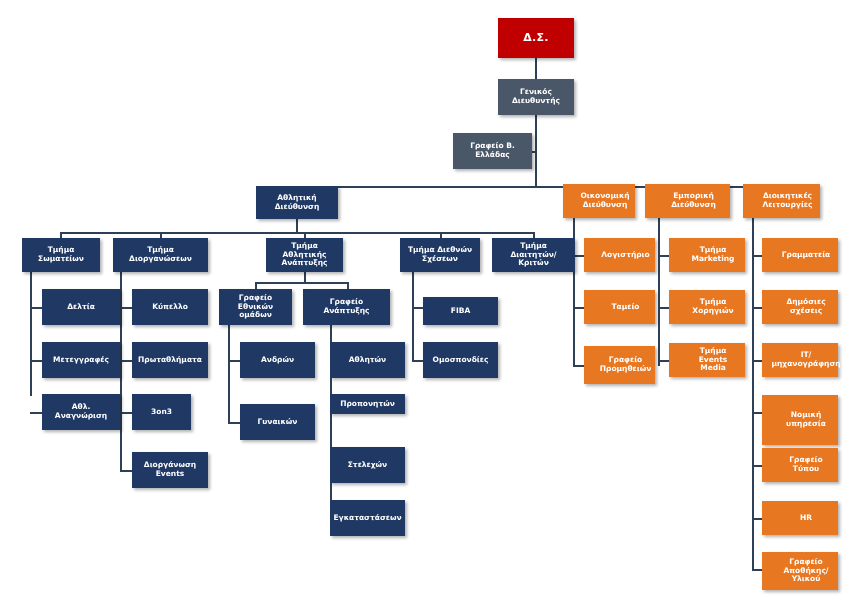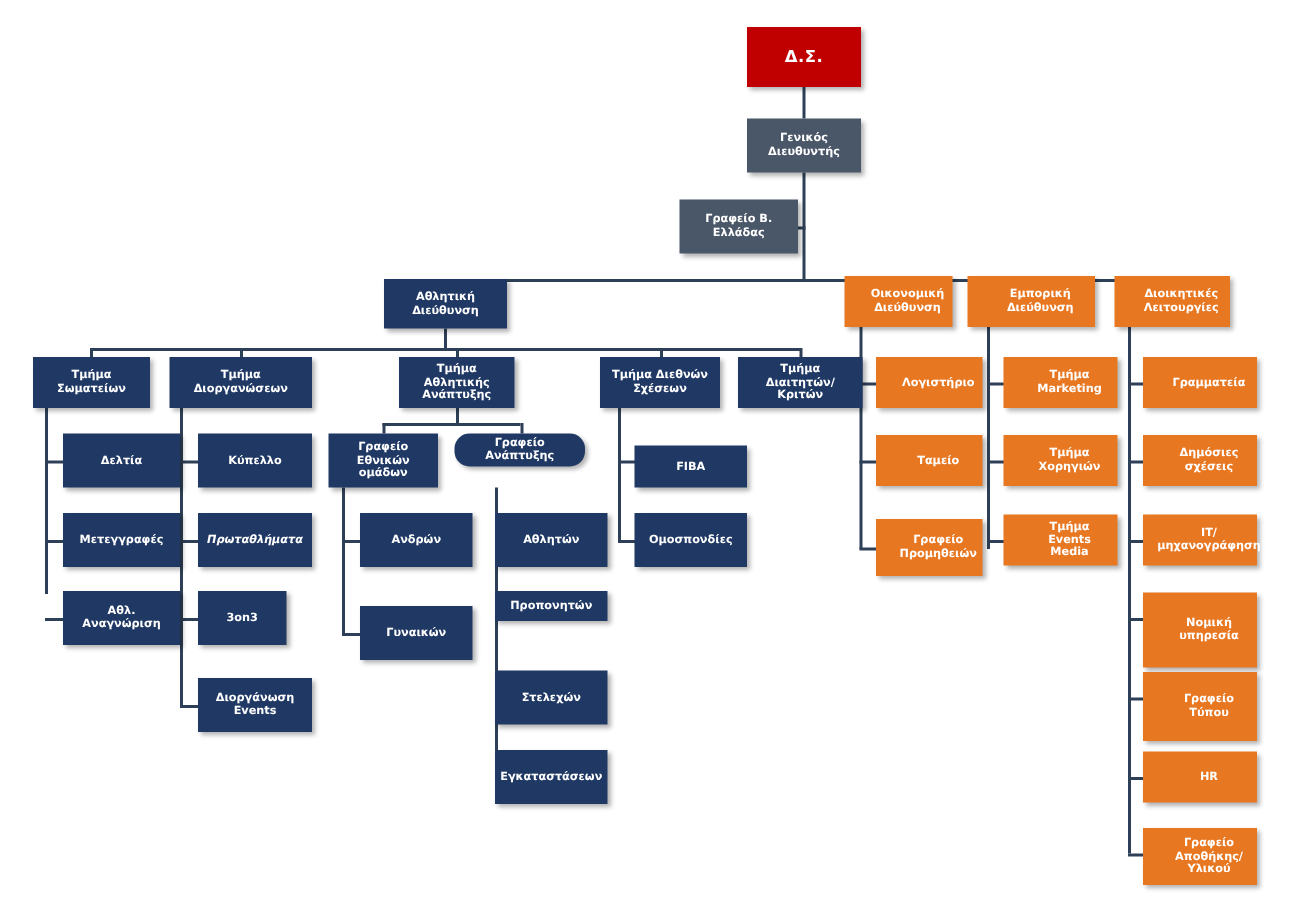--- a/index.html
+++ b/index.html
@@ -171,35 +171,35 @@
   <div class="node n-navy" style="left:42px;top:342px;width:78px;height:36px;">
     <span>Μετεγγραφές</span>
   </div>
   <div class="node n-navy" style="left:42px;top:394px;width:78px;height:36px;">
     <span>Αθλ. Αναγνώριση</span>
   </div>
 
   <div class="node n-navy" style="left:132px;top:289px;width:76px;height:36px;">
     <span>Κύπελλο</span>
   </div>
-  <div class="node n-navy" style="left:132px;top:342px;width:76px;height:36px;font-style:italic;">
+  <div class="node n-navy" style="left:132px;top:342px;width:76px;height:36px;">
     <span>Πρωταθλήματα</span>
   </div>
   <div class="node n-navy" style="left:132px;top:394px;width:59px;height:36px;">
     <span>3on3</span>
   </div>
   <div class="node n-navy" style="left:132px;top:452px;width:76px;height:36px;">
     <span>Διοργάνωση Events</span>
   </div>
 
   <div class="node n-navy" style="left:219px;top:289px;width:73px;height:36px;">
     <span>Γραφείο Εθνικών
 ομάδων</span>
   </div>
-  <div class="node n-navy" style="left:303px;top:289px;width:87px;height:22px;border-radius:10px;">
+  <div class="node n-navy" style="left:303px;top:289px;width:87px;height:36px;">
     <span>Γραφείο Ανάπτυξης</span>
   </div>
 
   <div class="node n-navy" style="left:240px;top:342px;width:75px;height:36px;">
     <span>Ανδρών</span>
   </div>
   <div class="node n-navy" style="left:240px;top:404px;width:75px;height:36px;">
     <span>Γυναικών</span>
   </div>
 
@@ -249,21 +249,21 @@
   </div>
   <div class="node n-orange" style="left:762px;top:290px;width:76px;height:34px;">
     <span>Δημόσιες σχέσεις</span>
   </div>
   <div class="node n-orange" style="left:762px;top:343px;width:76px;height:34px;">
     <span>IT/μηχανογράφηση</span>
   </div>
   <div class="node n-orange" style="left:762px;top:395px;width:76px;height:50px;">
     <span>Νομική υπηρεσία</span>
   </div>
-  <div class="node n-orange" style="left:762px;top:448px;width:76px;height:46px;">
+  <div class="node n-orange" style="left:762px;top:448px;width:76px;height:34px;">
     <span>Γραφείο Τύπου</span>
   </div>
   <div class="node n-orange" style="left:762px;top:501px;width:76px;height:34px;">
     <span>HR</span>
   </div>
   <div class="node n-orange" style="left:762px;top:552px;width:76px;height:38px;">
     <span>Γραφείο
 Αποθήκης/Υλικού</span>
   </div>
 

